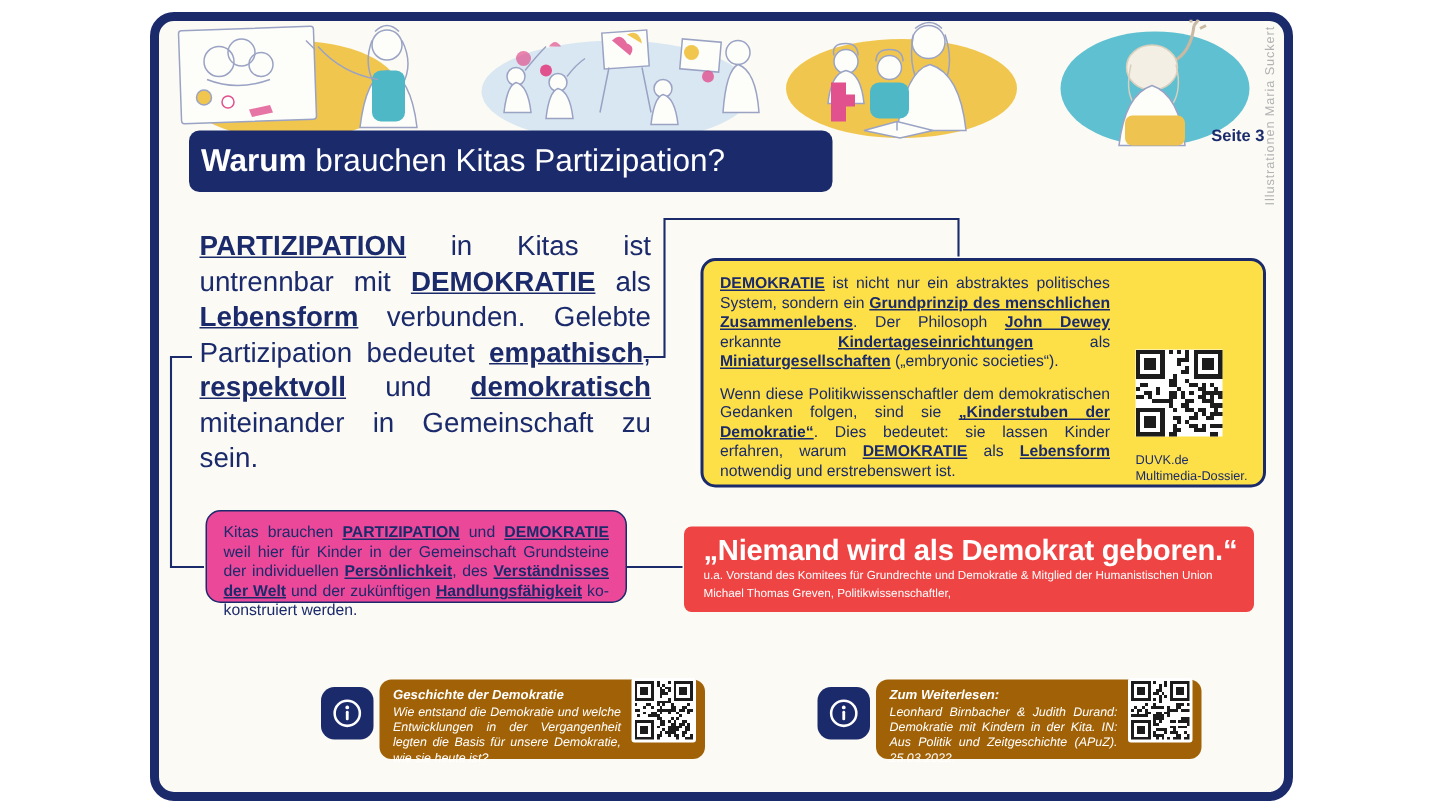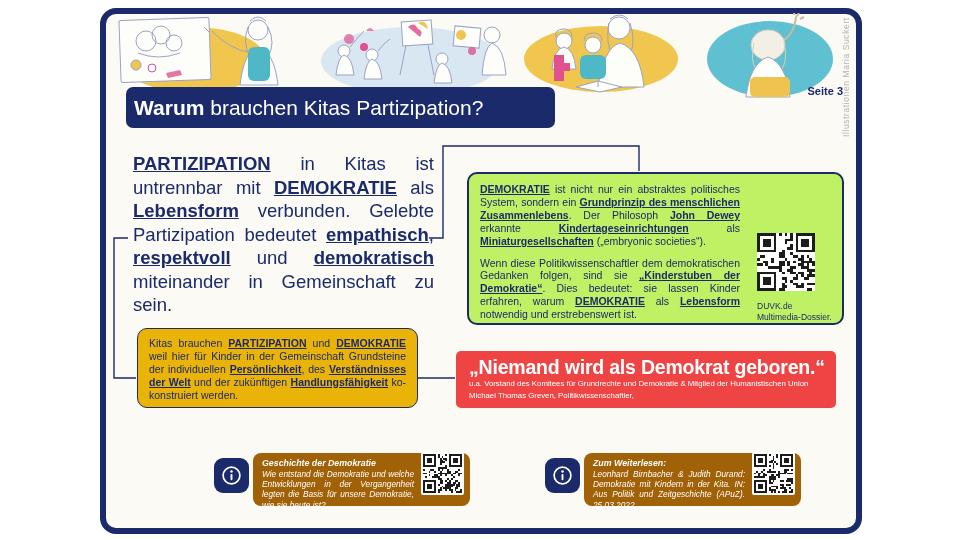--- a/index.html
+++ b/index.html
@@ -14,29 +14,29 @@
   .title-bar .emph{font-weight:bold;}
   .page-label{position:absolute;left:778px;top:85px;width:65px;text-align:right;
               font-size:11px;font-weight:bold;color:#1b2a6b;}
   .credit{position:absolute;left:841px;top:12px;height:125px;writing-mode:vertical-rl;
           transform:rotate(180deg);font-size:8.5px;color:#b3b3b5;letter-spacing:.6px;white-space:nowrap;}
   .main-statement{position:absolute;left:133px;top:152px;width:301px;font-size:18.5px;
                   line-height:23.5px;text-align:justify;color:#1b2a6b;}
   .b{font-weight:bold;text-decoration:underline;}
   .connectors{position:absolute;left:0;top:0;width:960px;height:540px;pointer-events:none;}
   .demo-box{position:absolute;left:467px;top:172px;width:377px;height:153px;box-sizing:border-box;
-            background:#bef264;border:2px solid #1b2a6b;border-radius:10px;display:flex;}
+            background:#fde047;border:2px solid #1b2a6b;border-radius:10px;display:flex;}
   .demo-text{flex:1;padding:9px 5px 8px 11px;font-size:10.5px;line-height:12.9px;text-align:justify;}
   .demo-text p{margin:0 0 9px 0;}
   .demo-text p:last-child{margin:0;}
   .demo-qr-col{width:97px;box-sizing:border-box;padding:59px 10px 0 12px;}
   .qr-duvk{width:58px;height:58px;}
   .qr-caption{margin-top:10px;font-size:8.5px;line-height:10.5px;}
-  .kitas-box{position:absolute;left:137px;top:328px;width:281px;height:80px;box-sizing:border-box;
-             background:#eab308;border:1.6px solid #1b2a6b;border-radius:10px;
+  .kitas-box{position:absolute;left:137px;top:340px;width:281px;height:62px;box-sizing:border-box;
+             background:#ec4899;border:1.6px solid #1b2a6b;border-radius:10px;
              padding:8px 11px;font-size:10.5px;line-height:12.9px;text-align:justify;}
   .quote-box{position:absolute;left:456px;top:351px;width:380px;height:57px;box-sizing:border-box;
              background:#ef4444;border-radius:5px;color:#ffffff;padding:5px 13px;}
   .quote-text{font-size:19.5px;font-weight:bold;letter-spacing:-.2px;white-space:nowrap;}
   .quote-attr{font-size:7.8px;line-height:9.6px;}
   .quote-attr.first{margin-top:2px;}
   .info-icon{position:absolute;width:35px;height:35px;background:#1b2a6b;border-radius:9px;
              display:flex;align-items:center;justify-content:center;}
   .info-icon.left{left:214px;top:458px;}
   .info-icon.right{left:545px;top:458px;}

